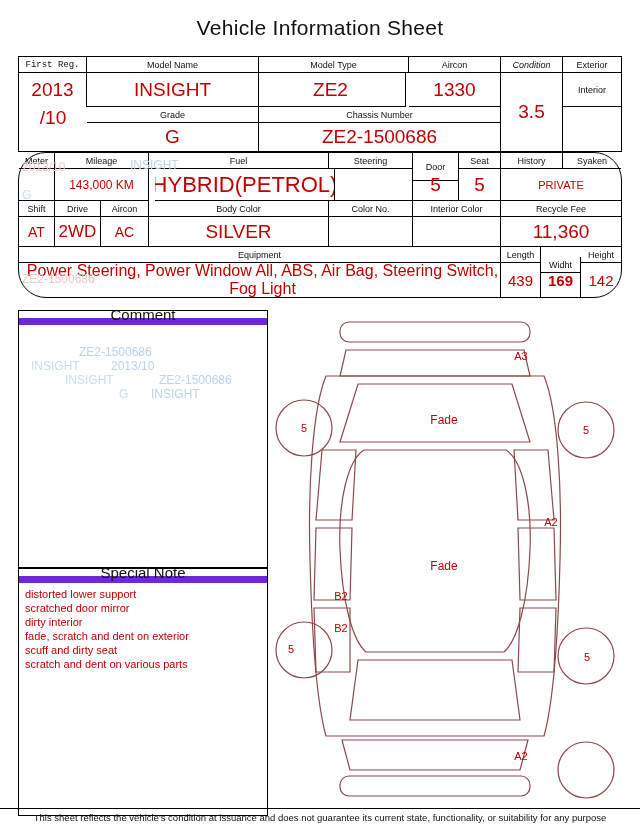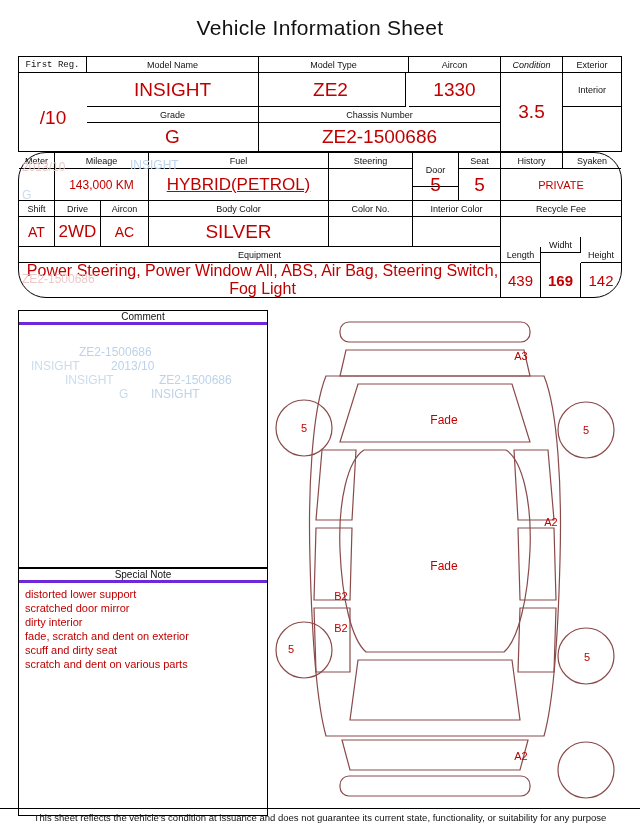--- a/index.html
+++ b/index.html
@@ -43,23 +43,23 @@
   .block { position: absolute; border: 1px solid #000; }
 
   
   .equip-text {
     font-size: 16px; color: #c00000; padding-left: 6px;
     justify-content: flex-start;
   }
 
   
   .pane-hdr {
-    font-size: 10px; color: #111;
+    font-size: 15px; color: #111;
     display:flex; align-items:center; justify-content:center;
-    border-bottom: 3px solid #6d28d9;
+    border-bottom: 7px solid #6d28d9;
     height: 14px;
   }
   .notes {
     font-size: 11px; color: #c00000; line-height: 14px;
     padding: 4px 6px 0 6px;
   }
   .notes div { white-space: nowrap; }
 
   
   .wm {
@@ -97,20 +97,21 @@
 
   <div class="block" style="left:18px; top:56px; width:604px; height:96px;">
 
     <div class="cell hdr" style="left:0; top:0; width:68px; height:16px;font-family:Liberation Mono, monospace;">First Reg.</div>
     <div class="cell hdr" style="left:68px; top:0; width:172px; height:16px;">Model Name</div>
     <div class="cell hdr" style="left:240px; top:0; width:150px; height:16px;">Model Type</div>
     <div class="cell hdr" style="left:390px; top:0; width:92px; height:16px;">Aircon</div>
     <div class="cell hdr" style="left:482px; top:0; width:62px; height:16px;font-style:italic;">Condition</div>
     <div class="cell hdr noborder-r" style="left:544px; top:0; width:58px; height:16px;">Exterior</div>
 
+    <div class="cell val-lg noborder-b" style="left:0; top:16px; width:68px; height:34px;">2013</div>
     <div class="cell val-lg" style="left:68px; top:16px; width:172px; height:34px;">INSIGHT</div>
     <div class="cell val-lg" style="left:237px; top:16px; width:150px; height:34px;">ZE2</div>
     <div class="cell val-lg" style="left:390px; top:16px; width:92px; height:34px;">1330</div>
     <div class="cell val-lg noborder-b" style="left:482px; top:16px; width:62px; height:78px;">3.5</div>
     <div class="cell hdr noborder-r" style="left:544px; top:16px; width:58px; height:34px;">Interior</div>
 
     <div class="cell hdr noborder-b noborder-r" style="left:0; top:50px; width:68px; height:22px; font-size:19px; color:#c00000;">/10</div>
     <div class="cell hdr" style="left:240px; top:50px; width:242px; height:16px;">Chassis Number</div>
     <div class="cell hdr" style="left:68px; top:50px; width:172px; height:16px;">Grade</div>
     <div class="cell hdr noborder-r noborder-b" style="left:544px; top:50px; width:58px; height:44px;"></div>
@@ -118,52 +119,53 @@
     <div class="cell val-lg noborder-b" style="left:68px; top:66px; width:172px; height:28px;">G</div>
     <div class="cell val-lg noborder-b" style="left:240px; top:66px; width:242px; height:28px;">ZE2-1500686</div>
   </div>
 
   <div class="block" style="left:18px; top:152px; width:604px; height:146px;border-radius:28px;">
 
     <div class="cell hdr" style="left:0; top:0; width:36px; height:16px;">Meter</div>
     <div class="cell hdr" style="left:36px; top:0; width:94px; height:16px;">Mileage</div>
     <div class="cell hdr" style="left:130px; top:0; width:180px; height:16px;">Fuel</div>
     <div class="cell hdr" style="left:310px; top:0; width:84px; height:16px;">Steering</div>
-    <div class="cell hdr" style="left:394px; top:0; width:46px; height:34px;">Door</div>
+    <div class="cell hdr" style="left:394px; top:0; width:46px; height:28px;">Door</div>
     <div class="cell hdr" style="left:440px; top:0; width:42px; height:16px;">Seat</div>
     <div class="cell hdr" style="left:482px; top:0; width:62px; height:16px;">History</div>
     <div class="cell hdr noborder-r" style="left:544px; top:0; width:58px; height:16px;">Syaken</div>
 
     <div class="cell val-sm" style="left:0; top:16px; width:36px; height:32px;"></div>
     <div class="cell val-sm" style="left:36px; top:16px; width:94px; height:32px; font-size:12px;">143,000 KM</div>
-    <div class="cell val-lg" style="left:130px; top:16px; width:180px; height:32px; font-size:17px;text-decoration:underline;">HYBRID(PETROL)</div>
+    <div class="cell val-lg" style="left:136px; top:16px; width:180px; height:32px; font-size:22px;">HYBRID(PETROL)</div>
     <div class="cell val-sm" style="left:310px; top:16px; width:84px; height:32px;"></div>
     <div class="cell val-lg" style="left:394px; top:16px; width:46px; height:32px;">5</div>
     <div class="cell val-lg" style="left:440px; top:16px; width:42px; height:32px;">5</div>
     <div class="cell val-sm" style="left:482px; top:16px; width:120px; height:32px; border-right:none; font-size:11px;">PRIVATE</div>
 
     <div class="cell hdr" style="left:0; top:48px; width:36px; height:16px;">Shift</div>
     <div class="cell hdr" style="left:36px; top:48px; width:46px; height:16px;">Drive</div>
     <div class="cell hdr" style="left:82px; top:48px; width:48px; height:16px;">Aircon</div>
     <div class="cell hdr" style="left:130px; top:48px; width:180px; height:16px;">Body Color</div>
     <div class="cell hdr" style="left:310px; top:48px; width:84px; height:16px;">Color No.</div>
     <div class="cell hdr" style="left:394px; top:48px; width:88px; height:16px;">Interior Color</div>
     <div class="cell hdr noborder-r" style="left:482px; top:48px; width:120px; height:16px;">Recycle Fee</div>
 
     <div class="cell val" style="left:0; top:64px; width:36px; height:30px; font-size:14px;">AT</div>
     <div class="cell val" style="left:36px; top:64px; width:46px; height:30px; font-size:17px;">2WD</div>
     <div class="cell val" style="left:82px; top:64px; width:48px; height:30px; font-size:14px;">AC</div>
     <div class="cell val-lg" style="left:130px; top:64px; width:180px; height:30px;">SILVER</div>
     <div class="cell val-sm" style="left:310px; top:64px; width:84px; height:30px;"></div>
     <div class="cell val-sm" style="left:394px; top:64px; width:88px; height:30px;"></div>
+    <div class="cell val-lg" style="left:482px; top:64px; width:120px; height:30px; border-right:none;">11,360</div>
 
     <div class="cell hdr" style="left:0; top:94px; width:482px; height:16px;">Equipment</div>
 
     <div class="cell hdr" style="left:482px; top:94px; width:40px; height:16px;">Length</div>
-    <div class="cell hdr" style="left:522px; top:84px; width:40px; height:16px;">Widht</div>
+    <div class="cell hdr" style="left:522px; top:104px; width:40px; height:16px;">Widht</div>
     <div class="cell hdr noborder-r" style="left:562px; top:94px; width:40px; height:16px;">Height</div>
 
     <div class="cell equip-text noborder-b" style="left:0; top:110px; width:482px; height:34px;">Power Steering, Power Window  All, ABS, Air Bag, Steering Switch, Fog Light</div>
     <div class="cell val noborder-b" style="left:482px; top:110px; width:40px; height:34px;">439</div>
     <div class="cell val noborder-b" style="left:522px; top:110px; width:40px; height:34px;font-weight:bold;">169</div>
     <div class="cell val noborder-b noborder-r" style="left:562px; top:110px; width:40px; height:34px;">142</div>
   </div>
 
   <div class="wm wm-red" style="left:22px; top:160px;">2013/10</div>
   <div class="wm" style="left:130px; top:158px;">INSIGHT</div>

